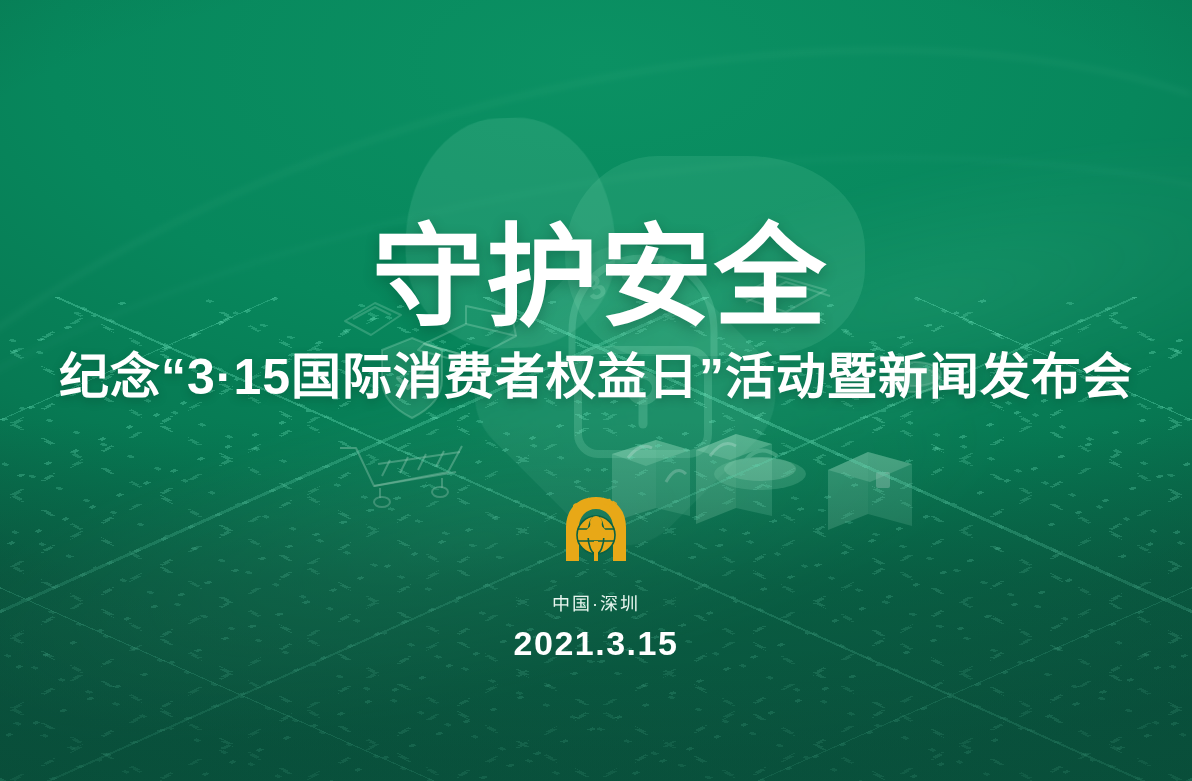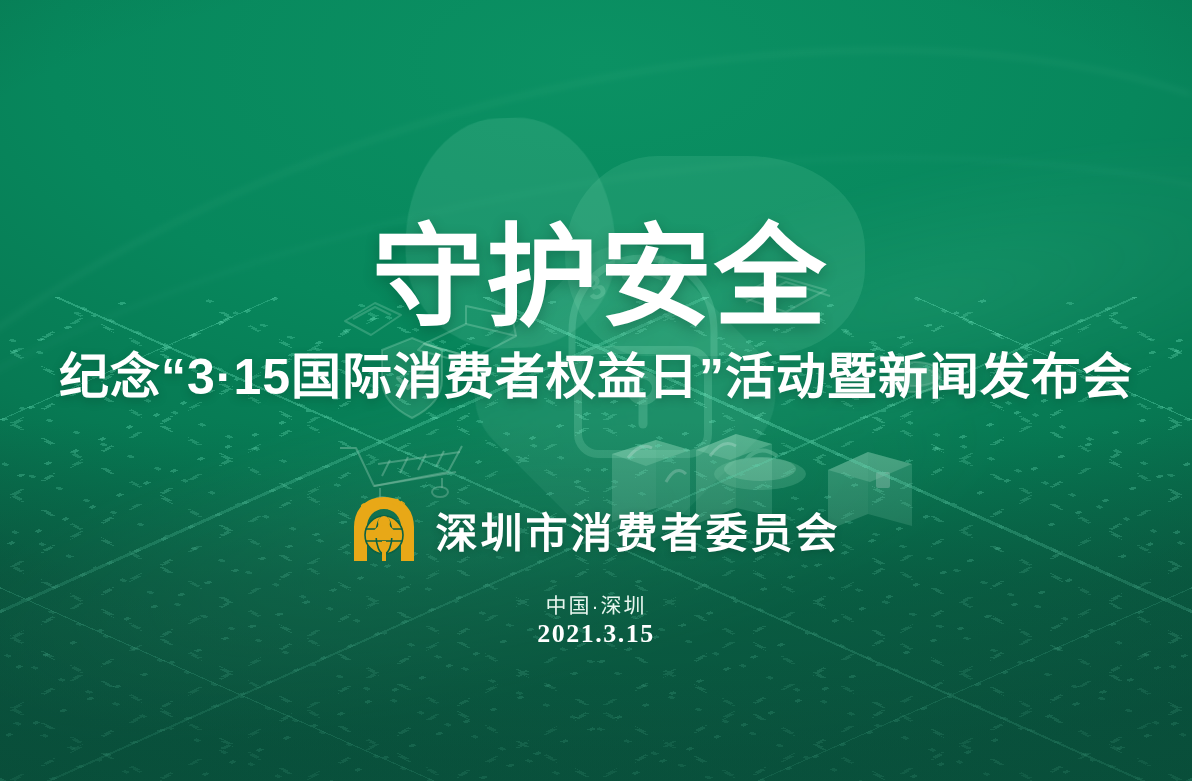--- a/index.html
+++ b/index.html
@@ -175,30 +175,30 @@
     font-size:42px;
     font-weight:700;
     letter-spacing:3px;
     white-space:nowrap;
     text-shadow:0 2px 7px rgba(0,45,30,.30);
   }
 
   .place{
     margin-top:26px;
     color:#e8f6ef;
-    font-size:21px;
+    font-size:18px;
     font-weight:500;
     letter-spacing:2px;
   }
   .date{
+    margin-top:9px;
     color:#ffffff;
-    font-size:26px;
+    font-size:34px;
     font-weight:700;
     letter-spacing:1.5px;
-    font-family:Liberation Serif, serif;
   }
 
   
   .bottom-shade{
     position:absolute;left:0;right:0;bottom:0;height:46%;
     background:linear-gradient(180deg, rgba(6,74,55,0) 0%, rgba(8,78,58,.42) 45%, rgba(9,84,62,.62) 100%);
     pointer-events:none;
   }
   .vignette{
     position:absolute;inset:0;
@@ -355,19 +355,18 @@
             <ellipse cx="33" cy="40" rx="19" ry="19"></ellipse>
             <ellipse cx="33" cy="40" rx="8" ry="19"></ellipse>
             <path d="M14.6 34 H51.4 M14.6 46 H51.4"></path>
           </g>
 
           <circle cx="33" cy="27" r="6" fill="#E8A817"></circle>
           <path d="M33 30 C26 30 21 36 21 43 L45 43 C45 36 40 30 33 30 Z" fill="#E8A817"></path>
           <path d="M31 46 h4 v20 h-4 z" fill="#E8A817"></path>
         </svg>
       </div>
-      <div class="org-name">深圳市消费者委员会</div>
     </div>
 
     <div class="place">中国·深圳</div>
     <div class="date">2021.3.15</div>
   </div>
 </div>
 
 </body></html>

